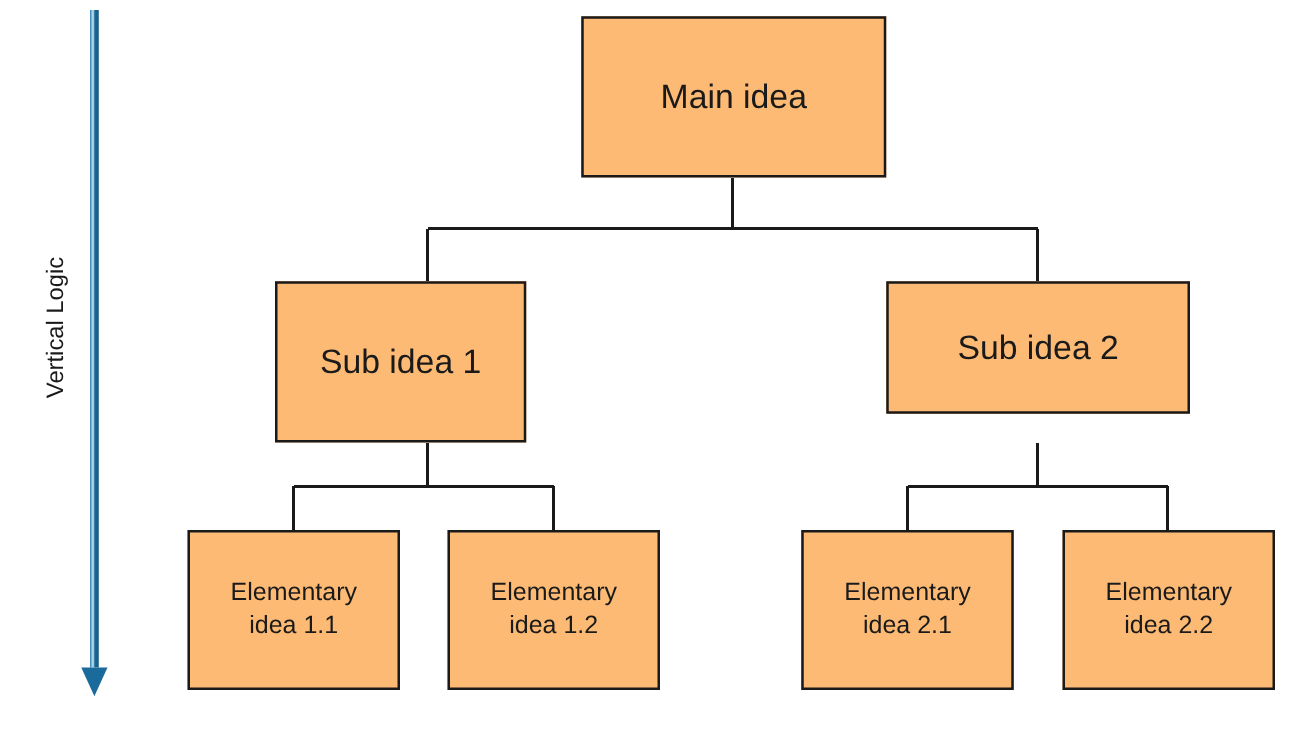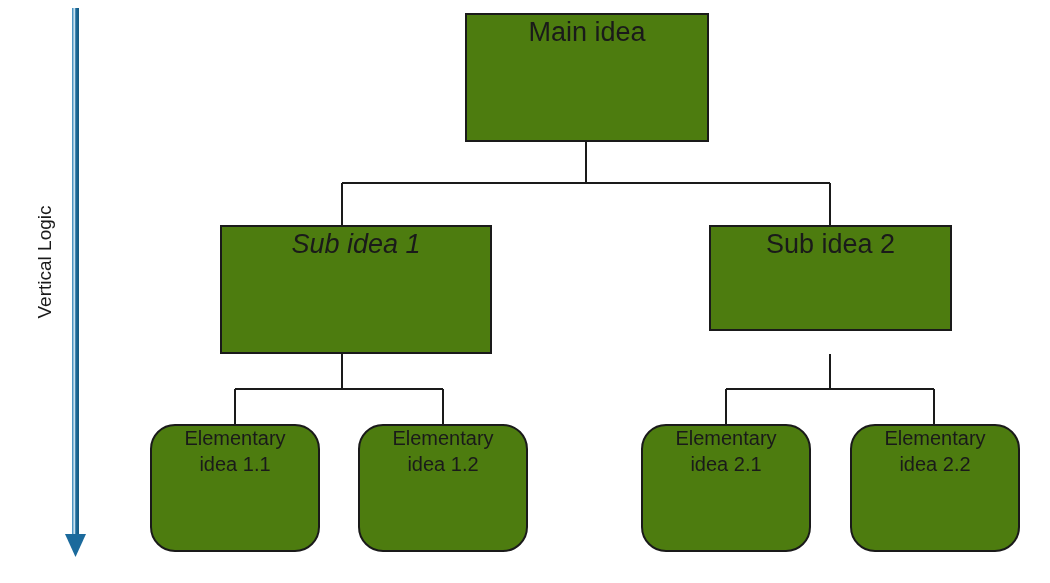--- a/index.html
+++ b/index.html
@@ -19,31 +19,31 @@
     position: absolute;
     left: 0;
     top: 0;
     width: 1050px;
     height: 583px;
   }
   .node-box {
     position: absolute;
     box-sizing: border-box;
     border: 2px solid #1a1a1a;
-    background: #4d7c0f;
+    background: #fdba74;
     display: flex;
-    align-items: flex-start;
+    align-items: center;
     justify-content: center;
     text-align: center;
     color: #1a1a1a;
     line-height: 1.28;
   }
   .node-box.level-1 { font-size: 27px; }
   .node-box.level-2 { font-size: 27px; }
-  .node-box.level-3 { font-size: 20px; border-radius: 25px; }
+  .node-box.level-3 { font-size: 20px; }
   .node-label { display: block; white-space: pre-line; }
 
   #axis-label {
     position: absolute;
     color: #1a1a1a;
     font-size: 19px;
     white-space: nowrap;
     transform-origin: 50% 50%;
     transform: translate(-50%, -50%) rotate(-90deg);
   }
@@ -89,21 +89,21 @@
       <line x1="934" y1="389" x2="934" y2="424"></line>
     </g>
   </svg>
 
   <div id="axis-label" style="left:45px; top:262px;">Vertical Logic</div>
 
   <div class="node-box level-1" style="left:465px; top:13px; width:244px; height:129px;">
     <span class="node-label">Main idea</span>
   </div>
 
-  <div class="node-box level-2" style="left:220px; top:225px; width:272px; height:129px;font-style:italic;">
+  <div class="node-box level-2" style="left:220px; top:225px; width:201px; height:129px;">
     <span class="node-label">Sub idea 1</span>
   </div>
 
   <div class="node-box level-2" style="left:709px; top:225px; width:243px; height:106px;">
     <span class="node-label">Sub idea 2</span>
   </div>
 
   <div class="node-box level-3" style="left:150px; top:424px; width:170px; height:128px;">
     <span class="node-label">Elementary
 idea 1.1</span>

